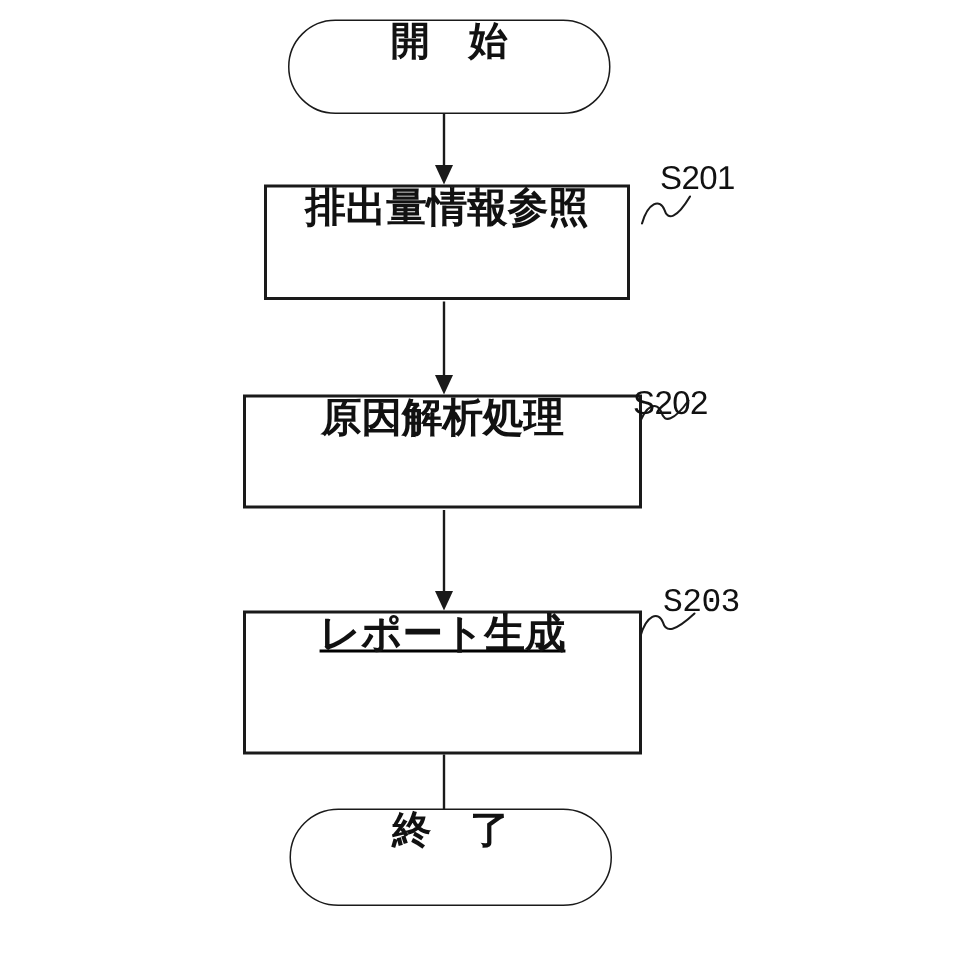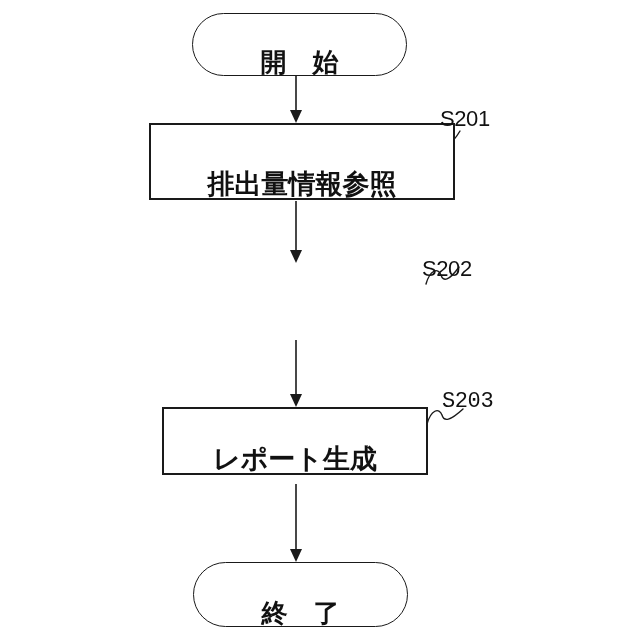--- a/index.html
+++ b/index.html
@@ -37,44 +37,44 @@
     stroke-width: 1.4;
     fill: none;
     stroke-linecap: round;
   }
   .node {
     position: absolute;
     box-sizing: border-box;
     background: var(--bg, #ffffff);
     border: 2px solid var(--line, #1a1a1a);
     display: flex;
-    align-items: flex-end;
+    align-items: flex-start;
     justify-content: center;
   }
   .stadium {
     border-width: 1.5px;
     border-radius: 33px;
   }
   .node-label {
     color: var(--text, #111111);
     font-weight: bold;
     white-space: nowrap;
     line-height: 1;
   }
   .stadium .node-label {
     font-size: 26px;
   }
   .box .node-label {
     font-size: 27px;
   }
   .start-node { left: 192px; top: 13px;  width: 215px; height: 63px; }
-  .end-node   { left: 193px; top: 562px; width: 215px; height: 65px; }
-  .box1 { left: 149px; top: 123px; width: 306px; height: 77px; }
+  .end-node   { left: 193px; top: 539px; width: 215px; height: 65px; }
+  .box1 { left: 176px; top: 123px; width: 244px; height: 77px; }
   .box2 { left: 162px; top: 263px; width: 266px; height: 76px; }
-  .box3 { left: 162px; top: 407px; width: 266px; height: 68px; }
+  .box3 { left: 162px; top: 407px; width: 266px; height: 96px; text-decoration: underline; }
   .tag {
     position: absolute;
     color: var(--text, #111111);
     font-size: 22px;
     letter-spacing: -0.4px;
     line-height: 1;
     white-space: nowrap;
   }
   .tag1 { left: 440px; top: 108px; }
   .tag2 { left: 422px; top: 258px; }
@@ -106,20 +106,23 @@
 
   <div class="node stadium start-node">
     <span class="node-label">開　始</span>
   </div>
 
   <div class="node box box1">
     <span class="node-label">排出量情報参照</span>
   </div>
   <div class="tag tag1">S201</div>
 
+  <div class="node box box2">
+    <span class="node-label">原因解析処理</span>
+  </div>
   <div class="tag tag2">S202</div>
 
   <div class="node box box3">
     <span class="node-label">レポート生成</span>
   </div>
   <div class="tag tag3">S203</div>
 
   <div class="node stadium end-node">
     <span class="node-label">終　了</span>
   </div>

